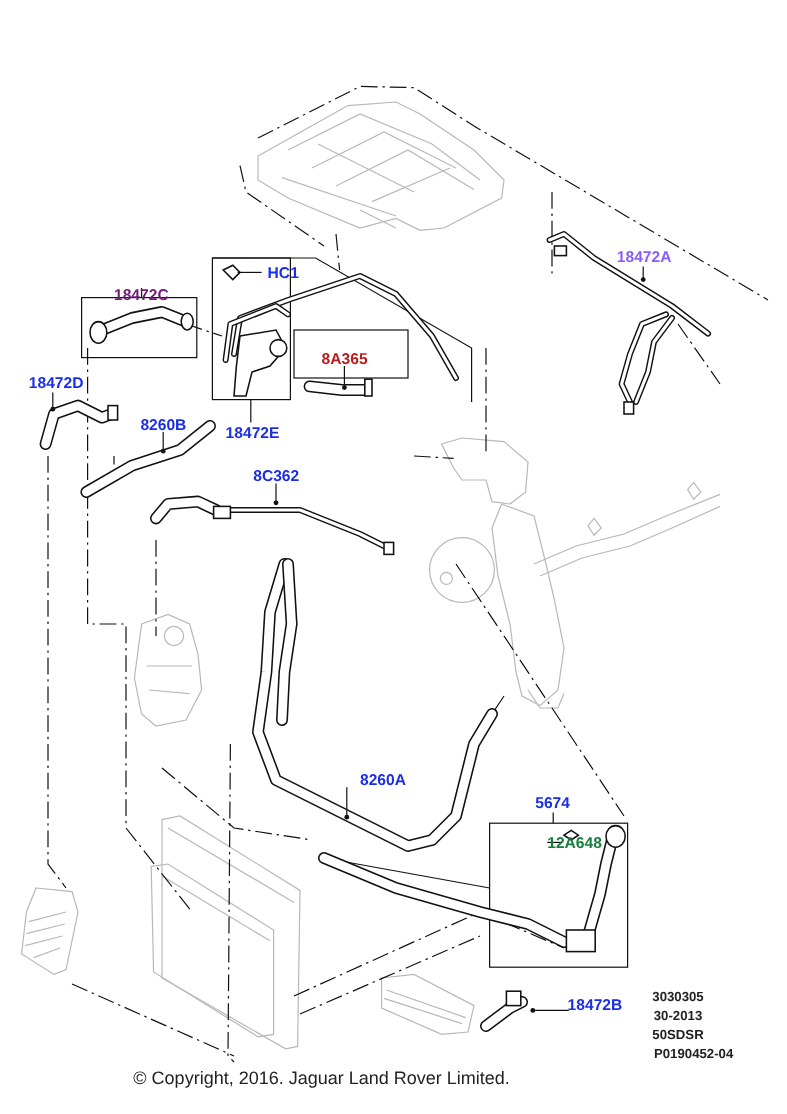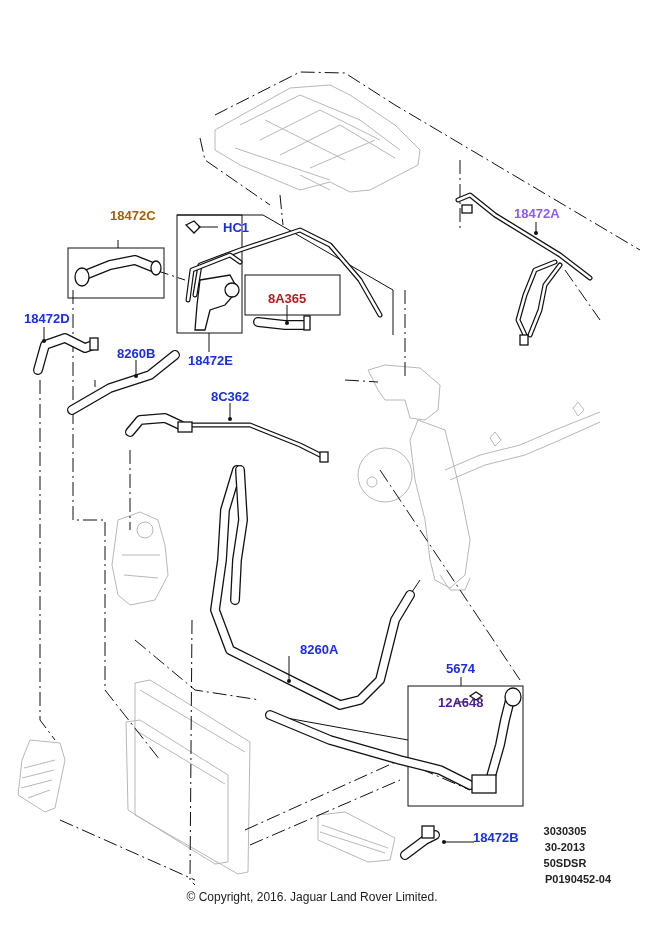--- a/index.html
+++ b/index.html
@@ -5,21 +5,21 @@
   html, body { margin: 0; padding: 0; background: #ffffff; }
   body { width: 656px; height: 928px; position: relative; overflow: hidden;
          font-family: "Liberation Sans", sans-serif; }
   #diagram { position: absolute; left: 0; top: 0; width: 656px; height: 928px; }
   .callout { position: absolute; font-family: "Liberation Sans", sans-serif;
              font-weight: bold; font-size: 13px; color: #1a2ee6; white-space: nowrap;
              cursor: pointer; }
   .meta { position: absolute; font-family: "Liberation Sans", sans-serif; font-size: 11px;
           color: #222; text-align: center; width: 90px; font-weight: bold; }
   .copyright { position: absolute; left: 0; width: 536px; top: 890px; text-align: center;
-               font-size: 12px; color: #222; font-family: "Liberation Sans", sans-serif; padding-left: 44px; }
+               font-size: 15px; color: #222; font-family: "Liberation Sans", sans-serif; }
   .ghost { fill: none; stroke: #b8b8b8; stroke-width: 1; }
   .part { fill: #fff; stroke: #111; stroke-width: 1.3; }
   .hose { fill: none; stroke: #111; stroke-width: 10; stroke-linecap: round; stroke-linejoin: round; }
   .hose-in { fill: none; stroke: #fff; stroke-width: 7.4; stroke-linecap: round; stroke-linejoin: round; }
   .pipe { fill: none; stroke: #111; stroke-width: 5; stroke-linecap: round; stroke-linejoin: round; }
   .pipe-in { fill: none; stroke: #fff; stroke-width: 2.6; stroke-linecap: round; stroke-linejoin: round; }
   .dash { fill: none; stroke: #111; stroke-width: 1; stroke-dasharray: 14 4 2 4; }
   .box { fill: none; stroke: #111; stroke-width: 1; }
   .leader { stroke: #111; stroke-width: 1; fill: none; }
   .dot { fill: #111; }
@@ -192,30 +192,30 @@
     <path class="leader" d="M289 656 L289 680"></path>
       <circle class="dot" cx="289" cy="681" r="2"></circle>
     <path class="leader" d="M461 677 L461 686"></path>
     <path class="leader" d="M456 702 L468 702"></path>
     <path class="leader" d="M444 842 L474 842"></path>
       <circle class="dot" cx="444" cy="842" r="2"></circle>
   </g>
 </svg>
 
 <div class="callout" style="left: 514px; top: 206px; color: #8b5cf6;">18472A</div>
-<div class="callout" style="left: 95px; top: 208px; color: #a16207; margin-left: 15px;">18472C</div>
+<div class="callout" style="left: 95px; top: 238px; color: #701a75;">18472C</div>
 <div class="callout" style="left: 223px; top: 220px; color: rgb(26, 46, 230);">HC1</div>
 <div class="callout" style="left: 24px; top: 311px; color: rgb(26, 46, 230);">18472D</div>
 <div class="callout" style="left: 268px; top: 291px; color: #b91c1c;">8A365</div>
 <div class="callout" style="left: 117px; top: 346px; color: rgb(26, 46, 230);">8260B</div>
 <div class="callout" style="left: 188px; top: 353px; color: rgb(26, 46, 230);">18472E</div>
 <div class="callout" style="left: 211px; top: 389px; color: rgb(26, 46, 230);">8C362</div>
 <div class="callout" style="left: 268px; top: 642px; color: rgb(26, 46, 230); margin-left: 32px;">8260A</div>
 <div class="callout" style="left: 446px; top: 661px; color: rgb(26, 46, 230);">5674</div>
-<div class="callout" style="left: 402px; top: 695px; color: #4c1d95; padding-left: 36px;">12A648</div>
+<div class="callout" style="left: 420px; top: 695px; color: #15803d; padding-left: 36px;">12A648</div>
 <div class="callout" style="left: 473px; top: 830px; color: rgb(26, 46, 230);">18472B</div>
 
 <div class="meta" style="left:520px; top:825px;">3030305</div>
 <div class="meta" style="left:520px; top:841px;">30-2013</div>
 <div class="meta" style="left:520px; top:857px;">50SDSR</div>
 <div class="meta" style="left:533px; top:873px;">P0190452-04</div>
 
 <div class="copyright">© Copyright, 2016. Jaguar Land Rover Limited.</div>
 
 </body></html>

